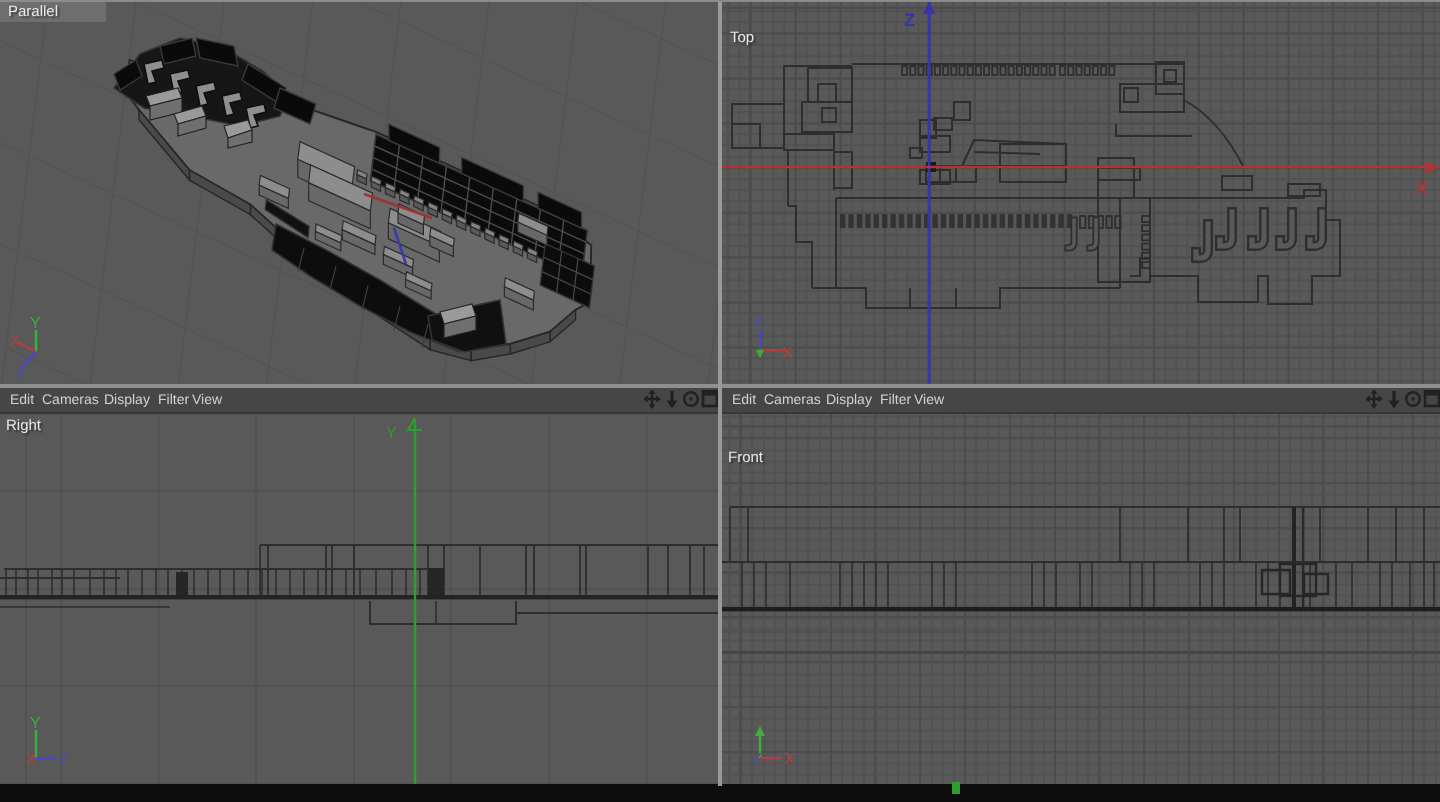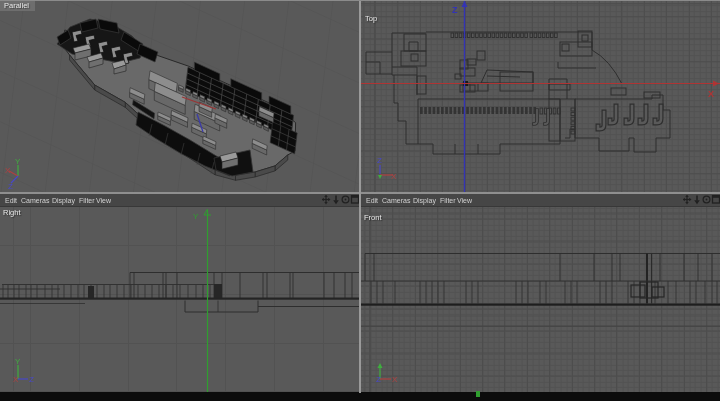--- a/index.html
+++ b/index.html
@@ -139,21 +139,21 @@
 <polygon points="202.8,139.6 215.6,145.4 216.0,141.8 203.3,136.0" fill="#8d8d8d" stroke="#2c2c2c" stroke-width="0.6"></polygon>
 <line x1="182" y1="97" x2="216" y2="109" stroke="#9a3535" stroke-width="1.3"></line>
 <line x1="197" y1="114" x2="203" y2="132" stroke="#3a3aa8" stroke-width="1.3"></line>
   <line x1="18" y1="176" x2="18" y2="165" stroke="#3fae3f" stroke-width="1.2"></line>
 <text x="15" y="164" fill="#3fae3f" font-size="8" font-family="Liberation Sans,sans-serif">Y</text>
 <line x1="18" y1="176" x2="9" y2="171" stroke="#b04040" stroke-width="1.2"></line>
 <text x="5" y="173" fill="#b04040" font-size="8" font-family="Liberation Sans,sans-serif">X</text>
 <line x1="18" y1="176" x2="11" y2="183" stroke="#4848c8" stroke-width="1.2"></line>
 <text x="8" y="189" fill="#4848c8" font-size="8" font-family="Liberation Sans,sans-serif">Z</text>
  </svg>
- <div class="lbl" style="left:0;top:1px;background:#6e6e6e;padding:0 6px 1px 0;">
+ <div class="lbl" style="left:0;top:1px;background:#6e6e6e;padding:0 24px 1px 0;">
    <span style="padding-left:4px">Parallel</span></div>
 </div>
 
 <div class="vp og" style="left:361px;top:0;width:359px;height:192px;border-bottom:1px solid #8f8f8f">
  <svg width="359" height="192" viewBox="0 0 359 192" style="position:absolute;left:0;top:0">
   <path d="M31,67 L31,33 L65,33" fill="none" stroke="#2e2e2e" stroke-width="1"></path>
 <path d="M65,32 L231,32 L231,50" fill="none" stroke="#2e2e2e" stroke-width="1"></path>
 <path d="M231,50 Q249,60 261,84" fill="none" stroke="#2e2e2e" stroke-width="1"></path>
 <rect x="43" y="34" width="22" height="17" fill="none" stroke="#2e2e2e" stroke-width="1"></rect>
 <path d="M48,42 L57,42 L57,51 L48,51 L48,42" fill="none" stroke="#2e2e2e" stroke-width="1"></path>
@@ -478,20 +478,20 @@
 <rect x="291" y="80" width="12" height="10" fill="none" stroke="#262626" stroke-width="1.2"></rect>
 <rect x="0" y="96.5" width="359" height="2.2" fill="#1e1e1e"></rect>
 <path d="M0,109 L359,109" fill="none" stroke="#4f4f4f" stroke-width="0.8"></path>
 <rect x="0" y="118.5" width="359" height="1.4" fill="#454545"></rect>
   <line x1="19" y1="172" x2="19" y2="159" stroke="#3fae3f" stroke-width="1.2"></line>
 <path d="M16.5,161 L19,156 L21.5,161 Z" fill="#3fae3f"></path>
 <line x1="19" y1="172" x2="30" y2="172" stroke="#b04040" stroke-width="1.2"></line>
 <text x="31" y="175" fill="#b04040" font-size="8" font-family="Liberation Sans,sans-serif">X</text>
 <text x="15" y="175" fill="#4848c8" font-size="8" font-family="Liberation Sans,sans-serif">Z</text>
  </svg>
- <div class="lbl" style="left:3px;top:6px">Front</div>
+ <div class="lbl" style="left:3px;top:17px">Front</div>
 </div>
 
 <div style="position:absolute;left:359px;top:0;width:2px;height:393px;background:#9a9a9a"></div>
 
 <div style="position:absolute;left:0;top:0;width:720px;height:1px;background:#8b8b8b"></div>
 
 <div style="position:absolute;left:0;top:393px;width:720px;height:8px;background:#0c0c0c"></div>
 <div style="position:absolute;left:476px;top:391px;width:4px;height:6px;background:#2f9e2f"></div>
 </body></html>

